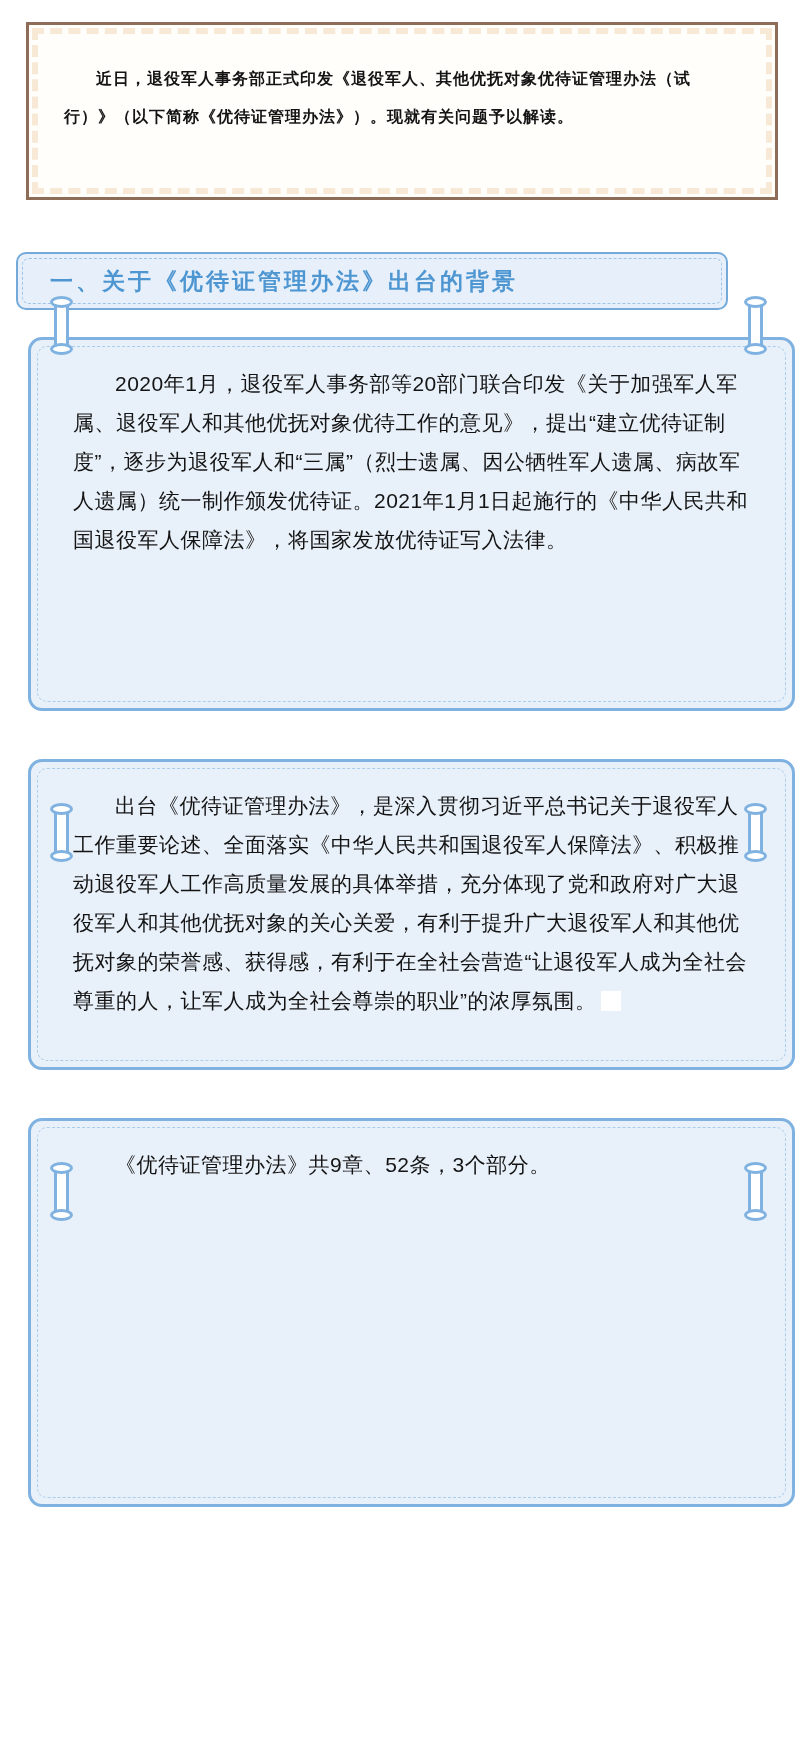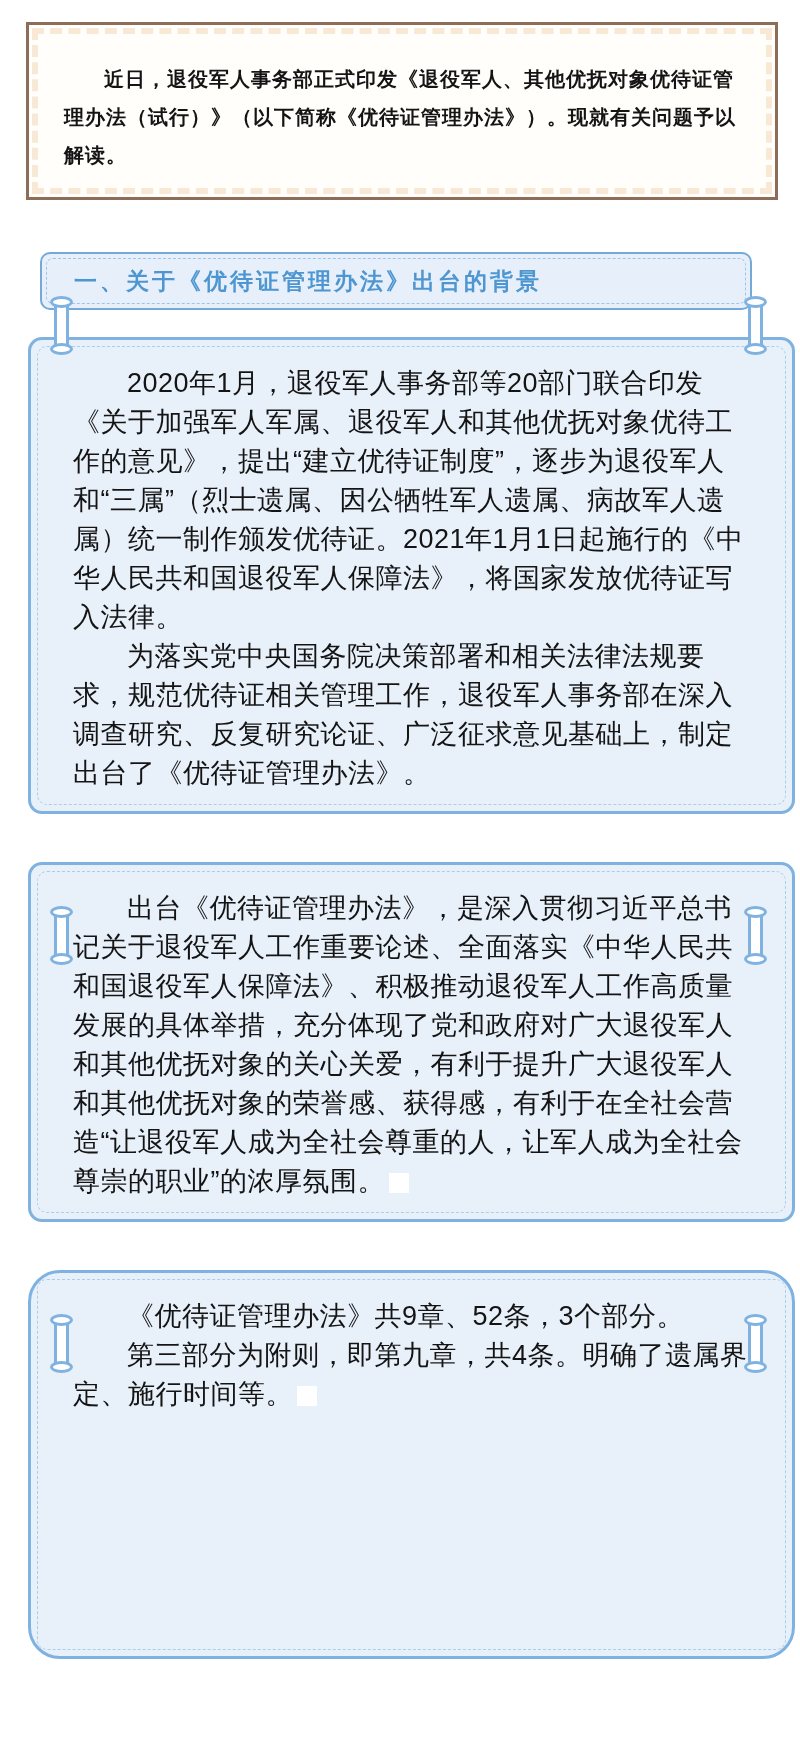--- a/index.html
+++ b/index.html
@@ -23,36 +23,36 @@
     border:3px solid #8d6d58;
   }
   .intro-inner {
     position:absolute; inset:3px;
     border:6px dashed #f7e9d6;
     box-sizing:border-box;
     padding:26px 26px 10px 26px;
   }
   .intro-text {
     margin:0;
-    font-size:20px;
+    font-size:16px;
     line-height:38px;
     font-weight:bold;
     color:#141414;
     letter-spacing:1px;
     text-indent:2em;
   }
 
   
   .sec { position:relative; }
   .sec-1 { margin-top:52px; }
   .sec-2, .sec-3 { margin-top:48px; }
 
   .sec-header {
     position:relative;
-    margin-left:40px;
+    margin-left:16px;
     width:712px;
     height:58px;
     box-sizing:border-box;
     background:#e7f0fa;
     border:2px solid #74aad9;
     border-radius:10px;
     display:flex;
     align-items:center;
     z-index:2;
   }
@@ -113,25 +113,25 @@
   }
   .sec-body::after {
     content:"";
     position:absolute; inset:6px;
     border:1px dashed #abcdec;
     border-radius:10px;
     pointer-events:none;
   }
   .body-1 { min-height:374px; }
   .body-2 { min-height:311px;margin-left:28px; }
-  .body-3 { min-height:389px;border-radius:32px; }
+  .body-3 { min-height:389px; }
 
   .para {
     margin:0;
-    font-size:27px;
+    font-size:21px;
     line-height:39px;
     color:#141414;
     letter-spacing:0.5px;
     text-indent:2em;
   }
 
   
   .end-square {
     display:inline-block;
     width:20px;
@@ -155,42 +155,36 @@
   <section class="sec sec-1">
     <div class="sec-header">
       <span class="sec-title">一、关于《优待证管理办法》出台的背景</span>
     </div>
     <span class="ring ring-left"></span>
     <span class="ring ring-right"></span>
     <div class="sec-body body-1">
       <p class="para">
         <span>2020年1月，退役军人事务部等20部门联合印发《关于加强军人军属、退役军人和其他优抚对象优待工作的意见》，提出“建立优待证制度”，逐步为退役军人和“三属”（烈士遗属、因公牺牲军人遗属、病故军人遗属）统一制作颁发优待证。2021年1月1日起施行的《中华人民共和国退役军人保障法》，将国家发放优待证写入法律。</span>
       </p>
-      <p class="para">
-        <span>为落实党中央国务院决策部署和相关法律法规要求，规范优待证相关管理工作，退役军人事务部在深入调查研究、反复研究论证、广泛征求意见基础上，制定出台了《优待证管理办法》。</span>
-      </p>
     </div>
   </section>
 
   <section class="sec sec-2">
     <span class="ring ring-left"></span>
     <span class="ring ring-right"></span>
     <div class="sec-body body-2">
       <p class="para">
         <span>出台《优待证管理办法》，是深入贯彻习近平总书记关于退役军人工作重要论述、全面落实《中华人民共和国退役军人保障法》、积极推动退役军人工作高质量发展的具体举措，充分体现了党和政府对广大退役军人和其他优抚对象的关心关爱，有利于提升广大退役军人和其他优抚对象的荣誉感、获得感，有利于在全社会营造“让退役军人成为全社会尊重的人，让军人成为全社会尊崇的职业”的浓厚氛围。</span><span class="end-square"></span>
       </p>
     </div>
   </section>
 
   <section class="sec sec-3">
     <span class="ring ring-left"></span>
     <span class="ring ring-right"></span>
     <div class="sec-body body-3">
       <p class="para">
         <span>《优待证管理办法》共9章、52条，3个部分。</span>
       </p>
-      <p class="para">
-        <span>第三部分为附则，即第九章，共4条。明确了遗属界定、施行时间等。</span><span class="end-square"></span>
-      </p>
     </div>
   </section>
 
 </div>
 
 </body></html>

